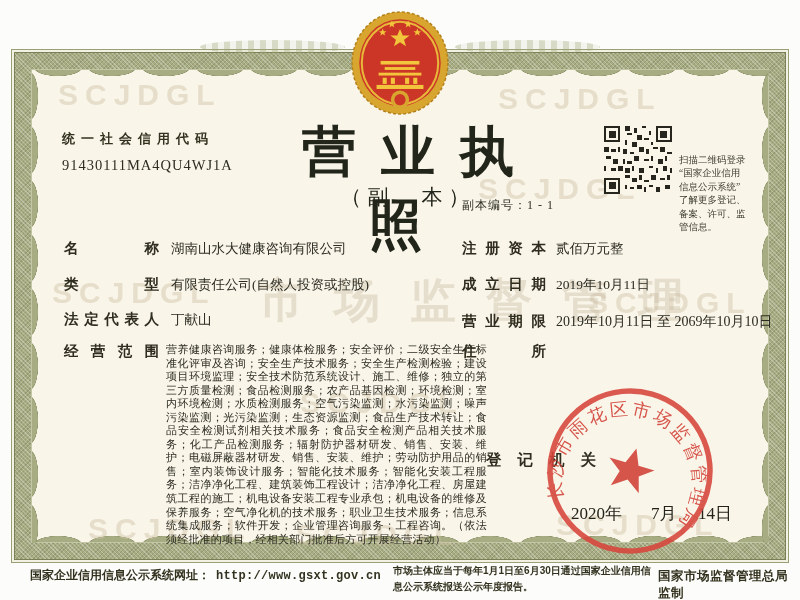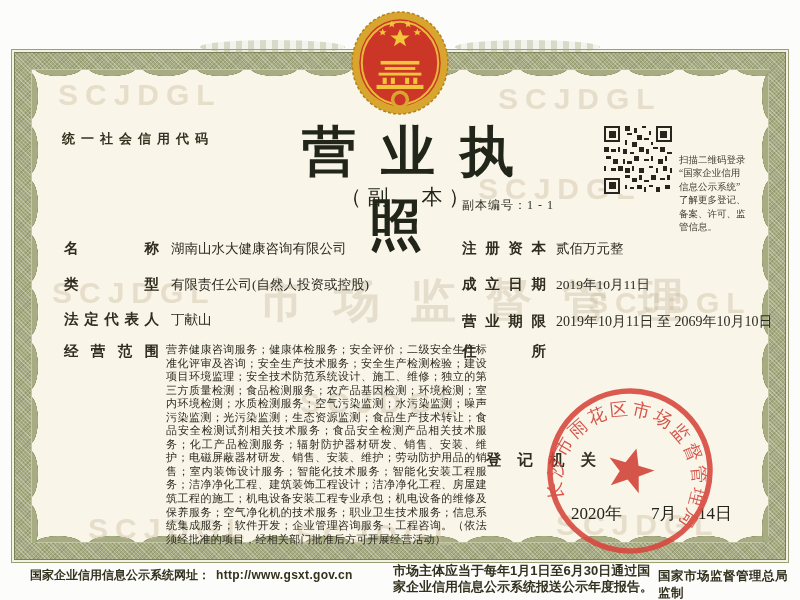--- a/index.html
+++ b/index.html
@@ -78,23 +78,23 @@
   .regauth .lbl-r2{display:inline-block;width:110px;font-family:"Liberation Sans",sans-serif;
       font-weight:bold;font-size:15.5px;color:#2e2d1e;text-align:justify;text-align-last:justify;}
   .seal{position:absolute;left:541px;top:382px;width:178px;height:178px;opacity:.88;pointer-events:none;}
   .dateline{position:absolute;top:502px;left:0;width:800px;font-size:17px;color:#24231b;}
   .dateline span{position:absolute;}
   .d-year{left:563px;margin-left:8px;} .d-month{left:651px;} .d-day{left:698px;}
 
   
   .foot{position:absolute;font-size:12px;color:#33321f;}
   .foot-left{left:30px;top:567px;font-family:"Liberation Sans",sans-serif;font-weight:bold;font-size:12px;}
-  .foot-left .url{font-family:Liberation Sans, sans-serif;font-weight:bold;margin-left:6px;letter-spacing:.3px;}
+  .foot-left .url{font-family:Liberation Mono, monospace;font-weight:bold;margin-left:6px;letter-spacing:.3px;}
   .foot-mid{left:393px;top:563px;width:264px;font-family:"Liberation Sans",sans-serif;
-      font-weight:bold;font-size:13px;line-height:15.5px;}
+      font-weight:bold;font-size:10px;line-height:15.5px;}
   .foot-right{left:658px;top:568px;font-family:"Liberation Sans",sans-serif;font-weight:bold;font-size:12.5px;letter-spacing:.5px;}
 </style>
 </head>
 <body>
 
 <div class="band">
   <div class="paper">
     <div class="sc sc-top"></div>
     <div class="sc sc-bottom"></div>
     <div class="sc sc-left"></div>
@@ -136,20 +136,21 @@
       <rect x="63" y="66.5" width="4" height="6"></rect>
     <rect x="27" y="73.5" width="46" height="4"></rect>
   </g>
   <circle cx="50" cy="88" r="9" fill="#d8a62f"></circle>
   <circle cx="50" cy="88" r="5.5" fill="#cc3626"></circle>
   <path d="M20,84 Q35,96 50,97 Q65,96 80,84" fill="none" stroke="#d8a62f" stroke-width="4"></path>
 </svg>
 
 <div class="credit">
   <div class="lab">统一社会信用代码</div>
+  <div class="code">91430111MA4QU4WJ1A</div>
 </div>
 
 <div class="title">营业执照</div>
 <div class="subtitle">（副　本）</div>
 <div class="copyno">副本编号：1 - 1</div>
 
 <svg class="qr" viewBox="0 0 29 29" shape-rendering="crispEdges">
   <rect width="29" height="29" fill="#f9f5e9"></rect>
   <g fill="#26261f">
     <rect x="0" y="0" width="7" height="7"></rect>

